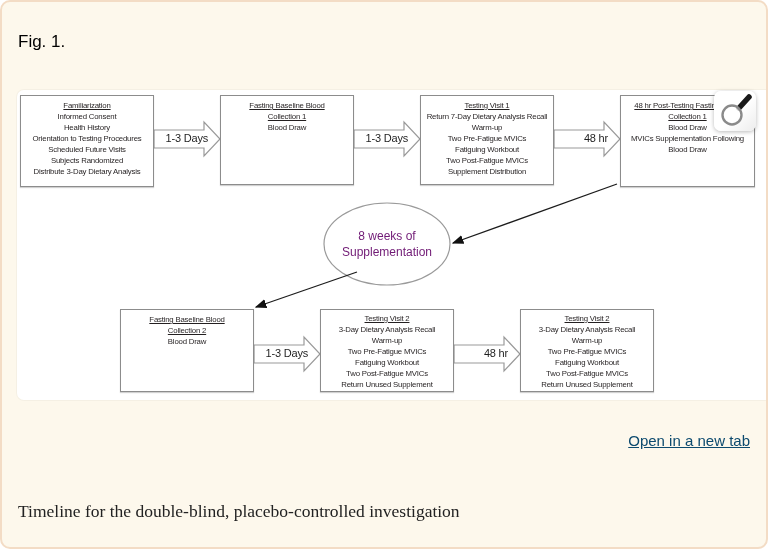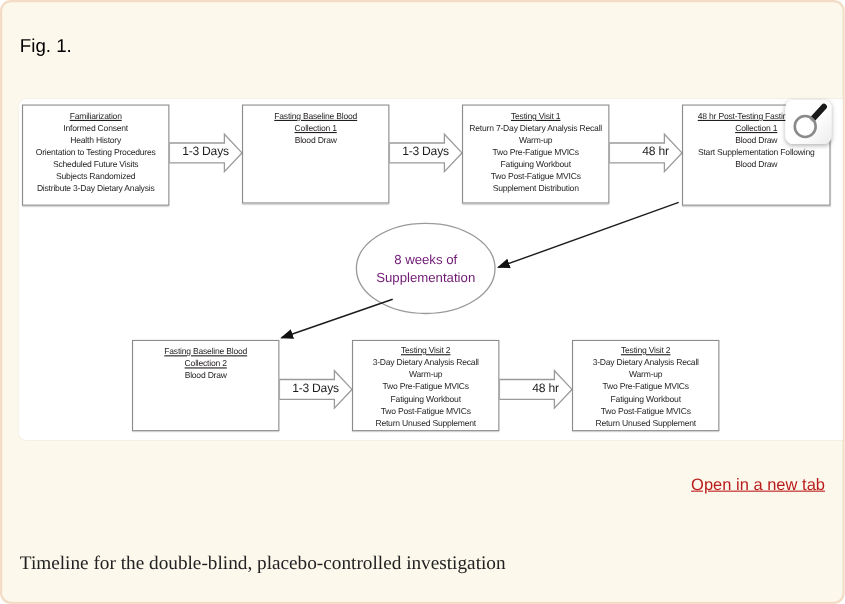--- a/index.html
+++ b/index.html
@@ -121,21 +121,21 @@
       <div>Two Pre-Fatigue MVICs</div>
       <div>Fatiguing Workbout</div>
       <div>Two Post-Fatigue MVICs</div>
       <div>Supplement Distribution</div>
     </div>
 
     <div class="fbox" style="left:603px;top:5px;width:135px;height:92px">
       <div class="t">48 hr Post-Testing Fasting Blood</div>
       <div class="t">Collection 1</div>
       <div>Blood Draw</div>
-      <div>Start Supplementation Following</div>
+      <div>MVICs Supplementation Following</div>
       <div>Blood Draw</div>
     </div>
 
     <div class="fbox" style="left:103px;top:219px;width:134px;height:83px">
       <div class="t">Fasting Baseline Blood</div>
       <div class="t">Collection 2</div>
       <div>Blood Draw</div>
     </div>
 
     <div class="fbox" style="left:303px;top:219px;width:134px;height:83px;padding-top:3px">
@@ -171,17 +171,17 @@
 
     <div class="magnifier">
       <svg width="42" height="40" viewBox="0 0 42 40">
         <line x1="25" y1="17" x2="35" y2="6" stroke="#1a1a1a" stroke-width="5.5" stroke-linecap="round"></line>
         <circle cx="18" cy="24" r="9.5" fill="rgba(255,255,255,0.75)" stroke="#8a8a8a" stroke-width="2.4"></circle>
       </svg>
     </div>
 
   </div>
 
-  <a class="open-link" style="color:#b91c1c">Open in a new tab</a>
+  <a class="open-link" style="color:#0c4a6e">Open in a new tab</a>
 
   <div class="caption">Timeline for the double-blind, placebo-controlled investigation</div>
 
 </div>
 
 </body></html>

